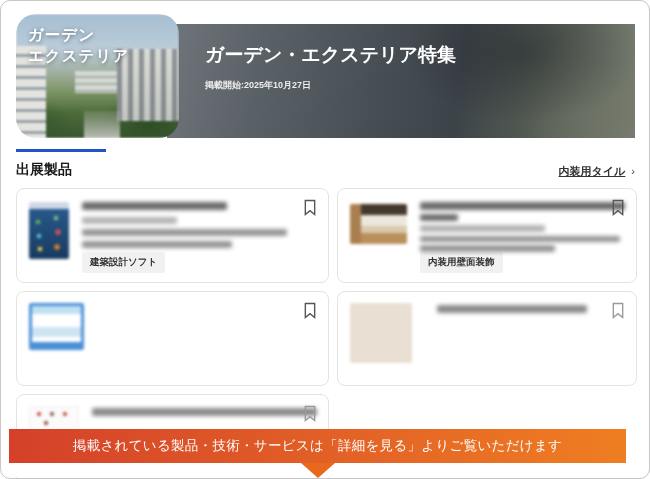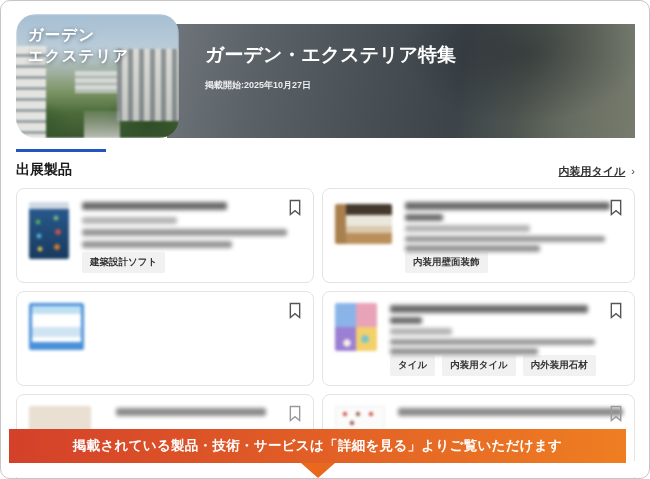--- a/index.html
+++ b/index.html
@@ -111,21 +111,21 @@
   }
   .bookmark{position:absolute;top:10px;right:11px;line-height:0;cursor:pointer;}
   .card.partial .bookmark svg path{stroke:#9a9a9a;}
 
   
   .bottom-strip{position:absolute;left:1px;right:1px;bottom:1px;height:16px;background:#fff;z-index:5;border-radius:0 0 9px 9px;}
   .notice-banner{
     position:absolute;left:8px;right:23px;top:428px;height:34px;z-index:10;
     background:linear-gradient(90deg,var(--banner-grad-start,#d4402a),var(--banner-grad-end,#ef7e22));
     display:flex;align-items:center;justify-content:center;
-    color:#fff;font-weight:bold;font-size:13.5px;letter-spacing:.3px;
+    color:#fff;font-weight:normal;font-size:13.5px;letter-spacing:.3px;
   }
   .notice-banner::after{
     content:"";position:absolute;left:50%;top:100%;transform:translateX(-50%);
     border:17px solid rgba(0,0,0,0);border-top:15px solid var(--banner-tri,#e8681e);border-bottom:0;
   }
 </style>
 </head>
 <body>
 
 <section class="hero">
@@ -196,40 +196,20 @@
 
   <article class="card">
     <div class="thumb t3"></div>
     <span class="bookmark">
       <svg width="14" height="17" viewBox="0 0 24 28">
           <path d="M4 2h16v24l-8-6.5L4 26z" fill="none" stroke="#555" stroke-width="2.4"></path>
         </svg>
     </span>
   </article>
 
-  <article class="card">
-    <div class="thumb t4"></div>
-    <div class="card-body">
-      <div class="blur-bar bar-title" style="width:198px"></div>
-      <div class="blur-bar bar-title2" style="width:32px"></div>
-      <div class="blur-bar bar-company" style="width:62px;margin-top:4px"></div>
-      <div class="blur-bar bar-desc" style="width:205px;margin-top:4px"></div>
-      <div class="blur-bar bar-desc" style="width:148px;margin-top:3px"></div>
-      <div class="tags">
-        <span class="tag">タイル</span>
-        <span class="tag">内装用タイル</span>
-        <span class="tag">内外装用石材</span>
-      </div>
-    </div>
-    <span class="bookmark">
-      <svg width="14" height="17" viewBox="0 0 24 28">
-          <path d="M4 2h16v24l-8-6.5L4 26z" fill="none" stroke="#555" stroke-width="2.4"></path>
-        </svg>
-    </span>
-  </article>
 
   <article class="card partial">
     <div class="thumb t5"></div>
     <div class="card-body">
       <div class="blur-bar bar-title" style="width:150px;margin-left:12px;background:#8a8a8a"></div>
     </div>
     <span class="bookmark">
       <svg width="14" height="17" viewBox="0 0 24 28">
           <path d="M4 2h16v24l-8-6.5L4 26z" fill="none" stroke="#999" stroke-width="2.4"></path>
         </svg>

